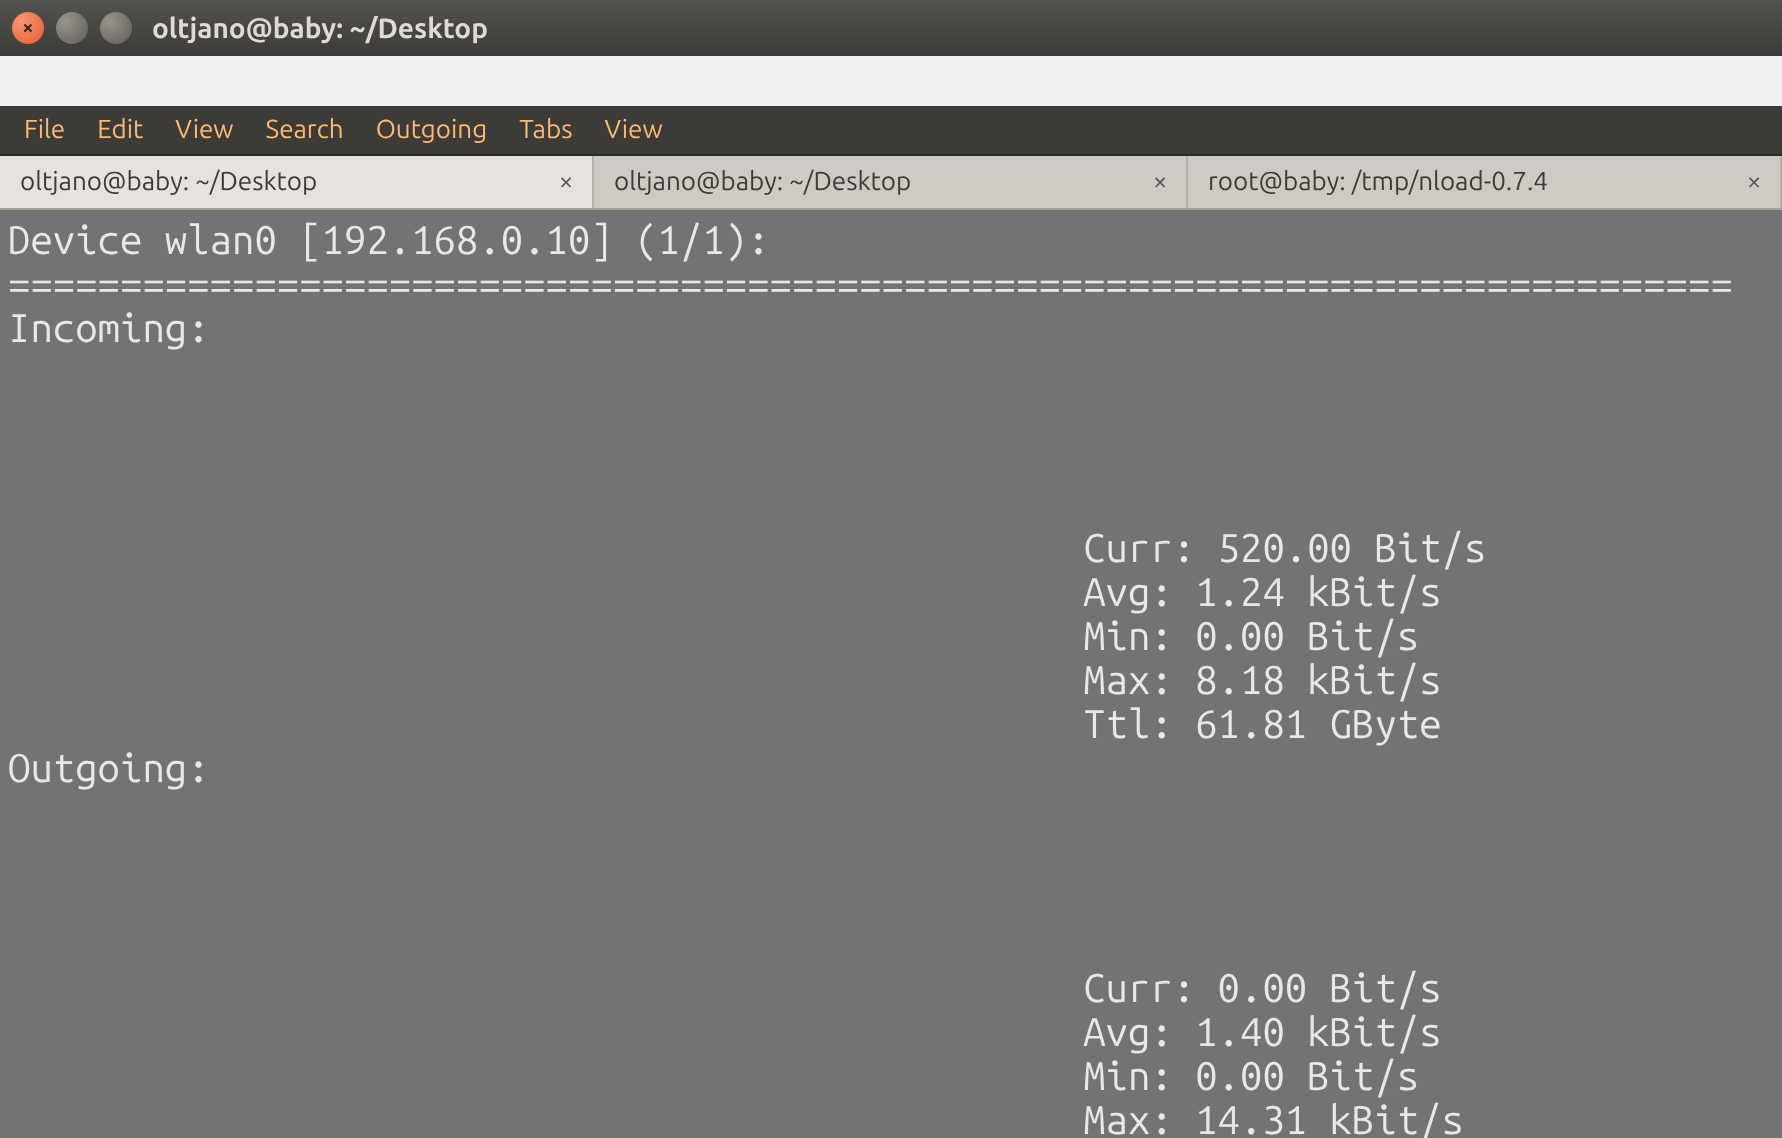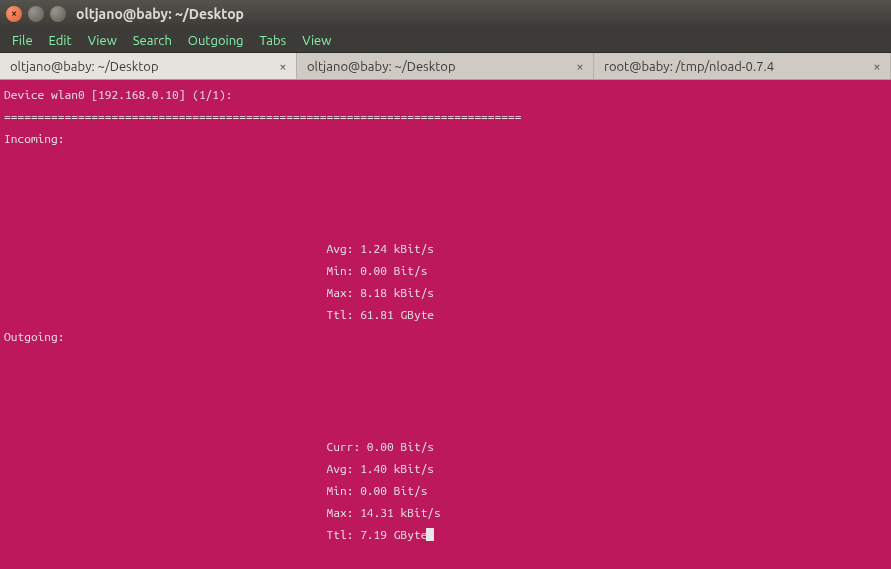--- a/index.html
+++ b/index.html
@@ -38,23 +38,24 @@
   .wbtn.close    { background: radial-gradient(circle at 30% 30%, #f79674, #e55d2e); }
   .wbtn.minimize { background: radial-gradient(circle at 30% 30%, #9a958c, #5f5b53); }
   .wbtn.maximize { background: radial-gradient(circle at 30% 30%, #9a958c, #5f5b53); }
   .title { flex:1; }
   .menubar {
     height: 25px;
     background: #3c3b37;
     display: flex;
     align-items: center;
     padding: 0 4px;
-    color: #86efac;
+    color: #fdba74;
     font-size: 13px;
     border-bottom: 1px solid #2a2926;
+    margin-top: 25px;
   }
   .menuitem {
     padding: 2px 8px;
     cursor: pointer;
   }
   .tabbar {
     height: 27px;
     background: #d6d2ce;
     display: flex;
     border-bottom: 1px solid #a59f97;
@@ -73,24 +74,24 @@
   }
   .tab.active { background: #e6e3df; }
   .tab-label { flex:1; white-space: nowrap; overflow:hidden; text-overflow:ellipsis; }
   .tab-close {
     width:14px; height:14px;
     font-size:13px; line-height:14px; text-align:center;
     color:#555; cursor:pointer;
   }
   .terminal {
     flex: 1;
-    background: #be185d;
+    background: #737373;
     color: #e8e8e8;
     font-family: "Ubuntu Mono","DejaVu Sans Mono","Menlo",monospace;
-    font-size: 12px;
+    font-size: 20px;
     line-height: 22px;
     padding: 4px 20px 4px 4px;
     white-space: pre;
     overflow: hidden;
     position: relative;
   }
   .indent { padding-left: 48ch; display:block;}
   .cursor {
     display:inline-block;
     width: 0.62em; height: 1.1em;
@@ -137,18 +138,18 @@
   </div>
 </div>
 
 <div class="terminal"><span>Device wlan0 [192.168.0.10] (1/1):</span>
 <span class="sep">=============================================================================</span>
 <span>Incoming:</span>
 
 
 
 
-<span class="indent">Avg: 1.24 kBit/s</span><span class="indent">Min: 0.00 Bit/s</span><span class="indent">Max: 8.18 kBit/s</span><span class="indent">Ttl: 61.81 GByte</span><span>Outgoing:</span>
+<span class="indent">Curr: 520.00 Bit/s</span><span class="indent">Avg: 1.24 kBit/s</span><span class="indent">Min: 0.00 Bit/s</span><span class="indent">Max: 8.18 kBit/s</span><span class="indent">Ttl: 61.81 GByte</span><span>Outgoing:</span>
 
 
 
 
 <span class="indent">Curr: 0.00 Bit/s</span><span class="indent">Avg: 1.40 kBit/s</span><span class="indent">Min: 0.00 Bit/s</span><span class="indent">Max: 14.31 kBit/s</span><span class="indent"><span>Ttl: 7.19 GByte</span><span class="cursor"></span></span></div>
 
 </body></html>

